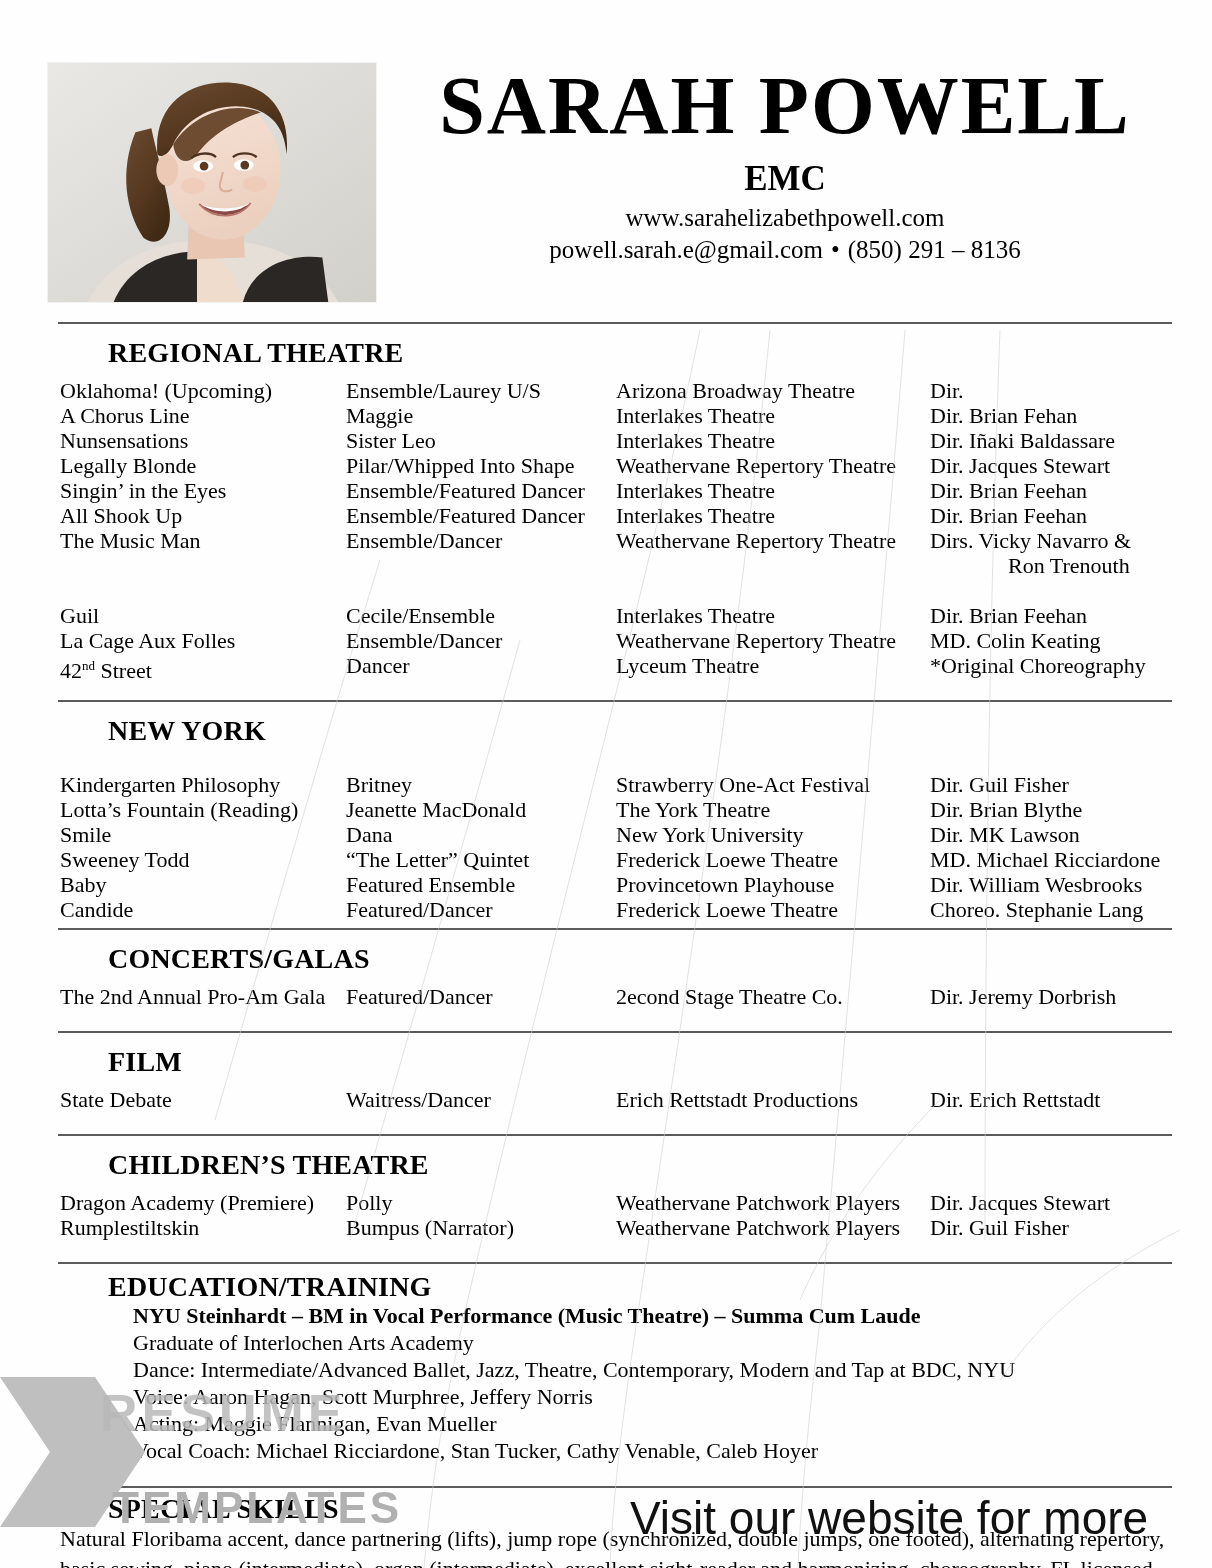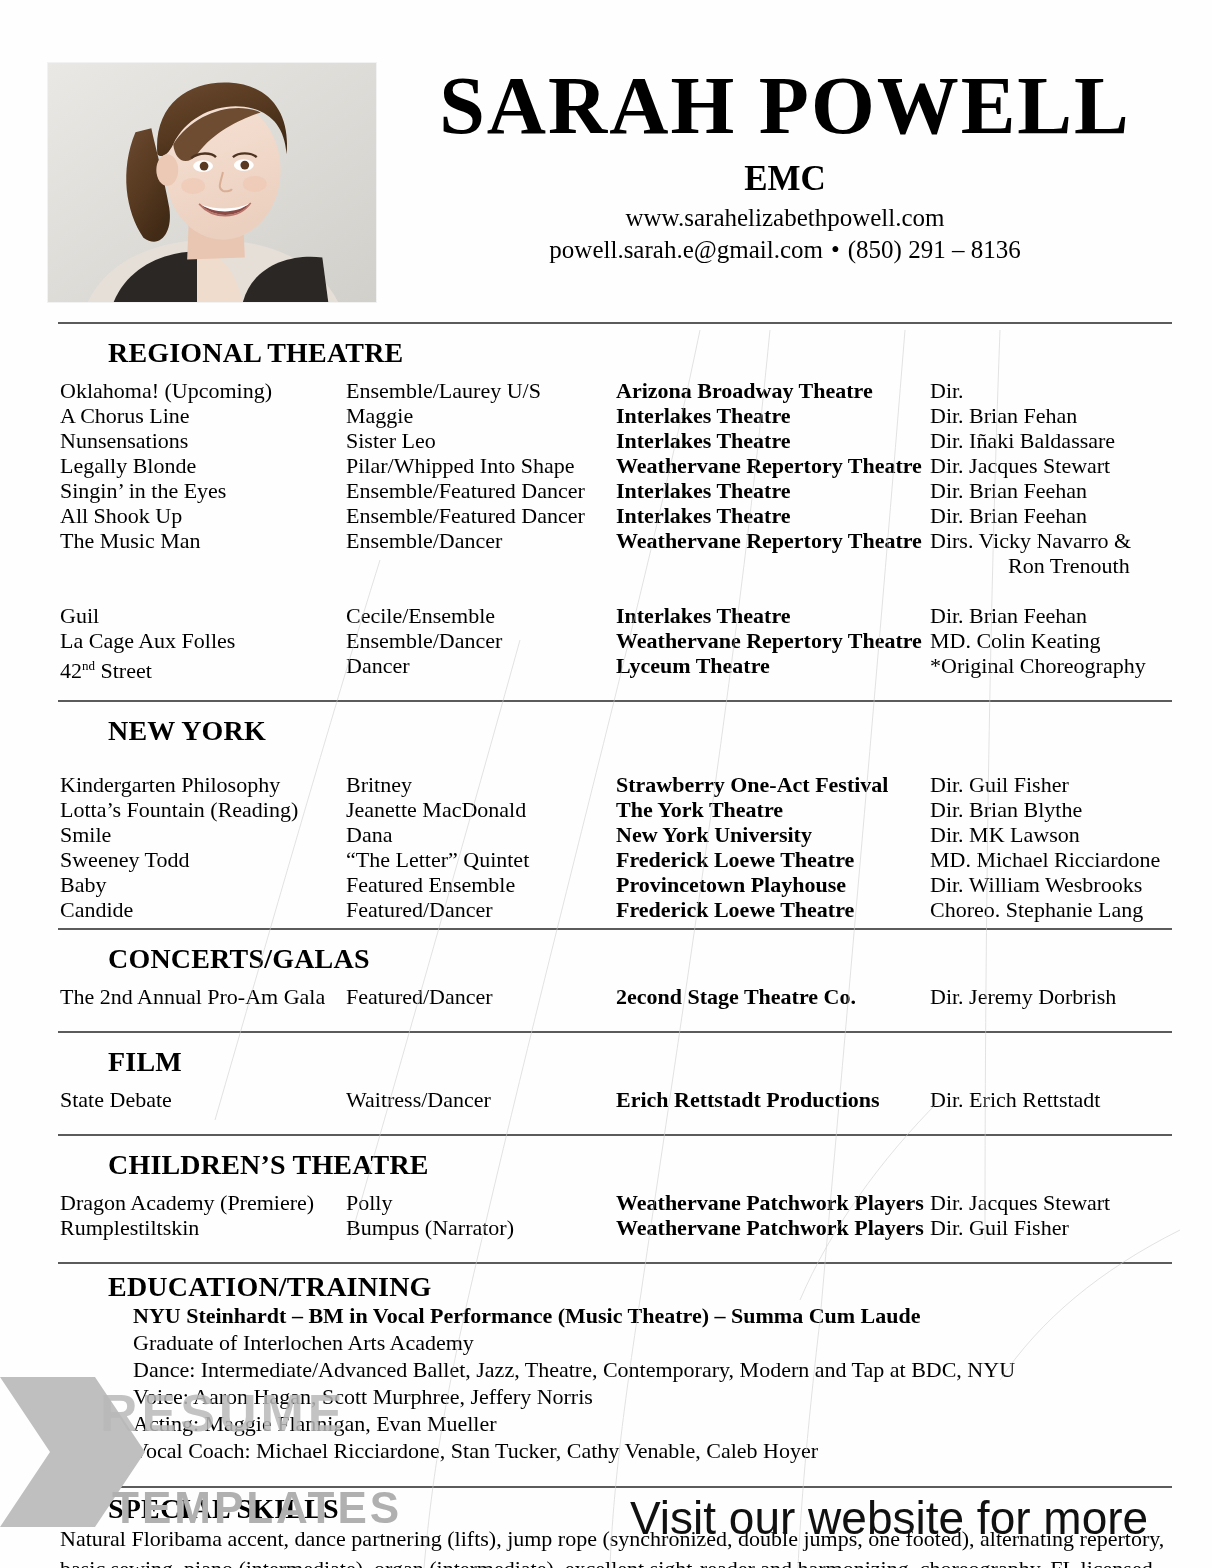--- a/index.html
+++ b/index.html
@@ -100,21 +100,21 @@
   .row {
     position: relative;
     height: 25px;
     font-size: 22px;
     line-height: 25px;
     white-space: nowrap;
   }
   .row.spacer { height: 25px; }
   .c1 { position: absolute; left: 0px; }
   .c2 { position: absolute; left: 286px; }
-  .c3 { position: absolute; left: 556px; font-weight: bold; }
+  .c3 { position: absolute; left: 556px; }
   .c4 { position: absolute; left: 870px; }
   .c4.indent { left: 870px; padding-left: 78px; }
   sup { font-size: 13px; vertical-align: super; }
 
   
   .edu-list {
     position: absolute;
     left: 133px;
     font-size: 22px;
     line-height: 27px;

